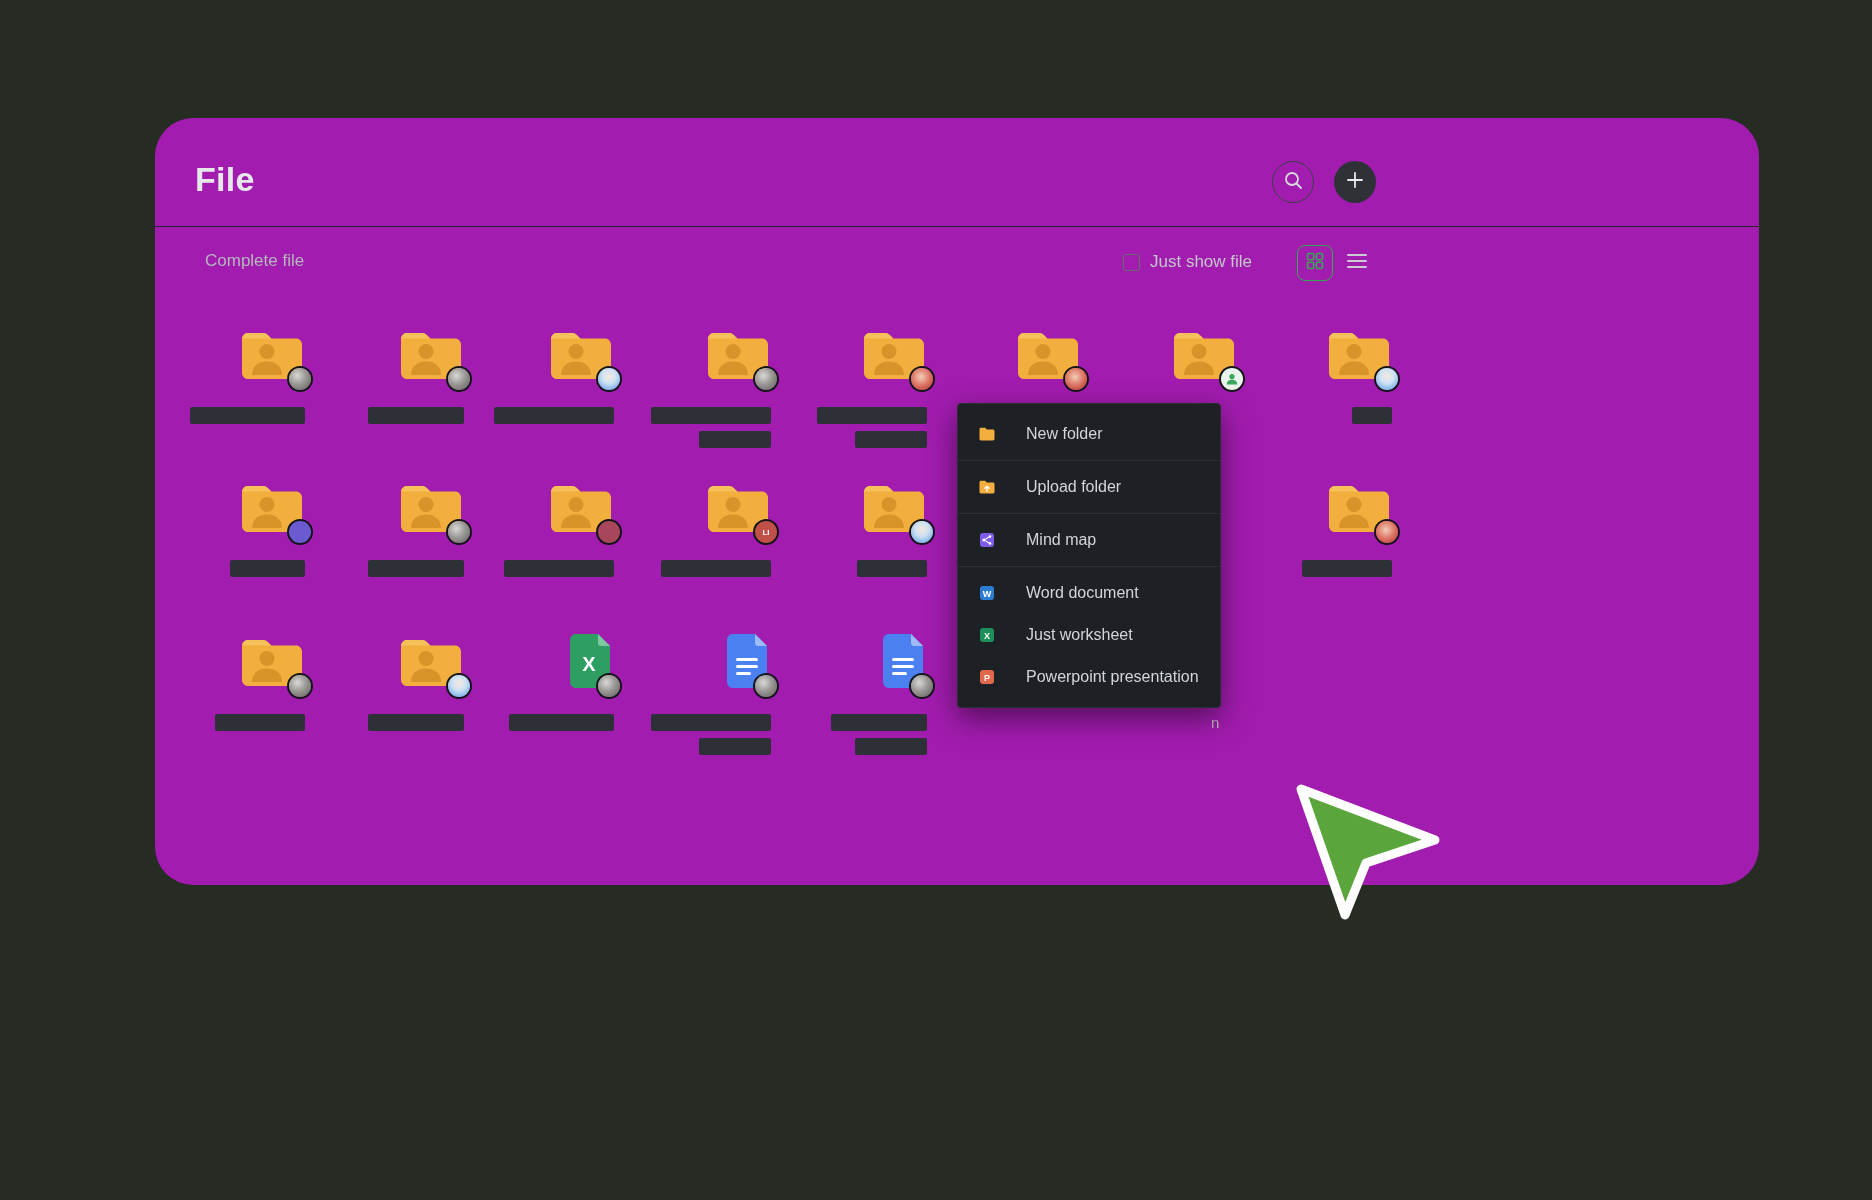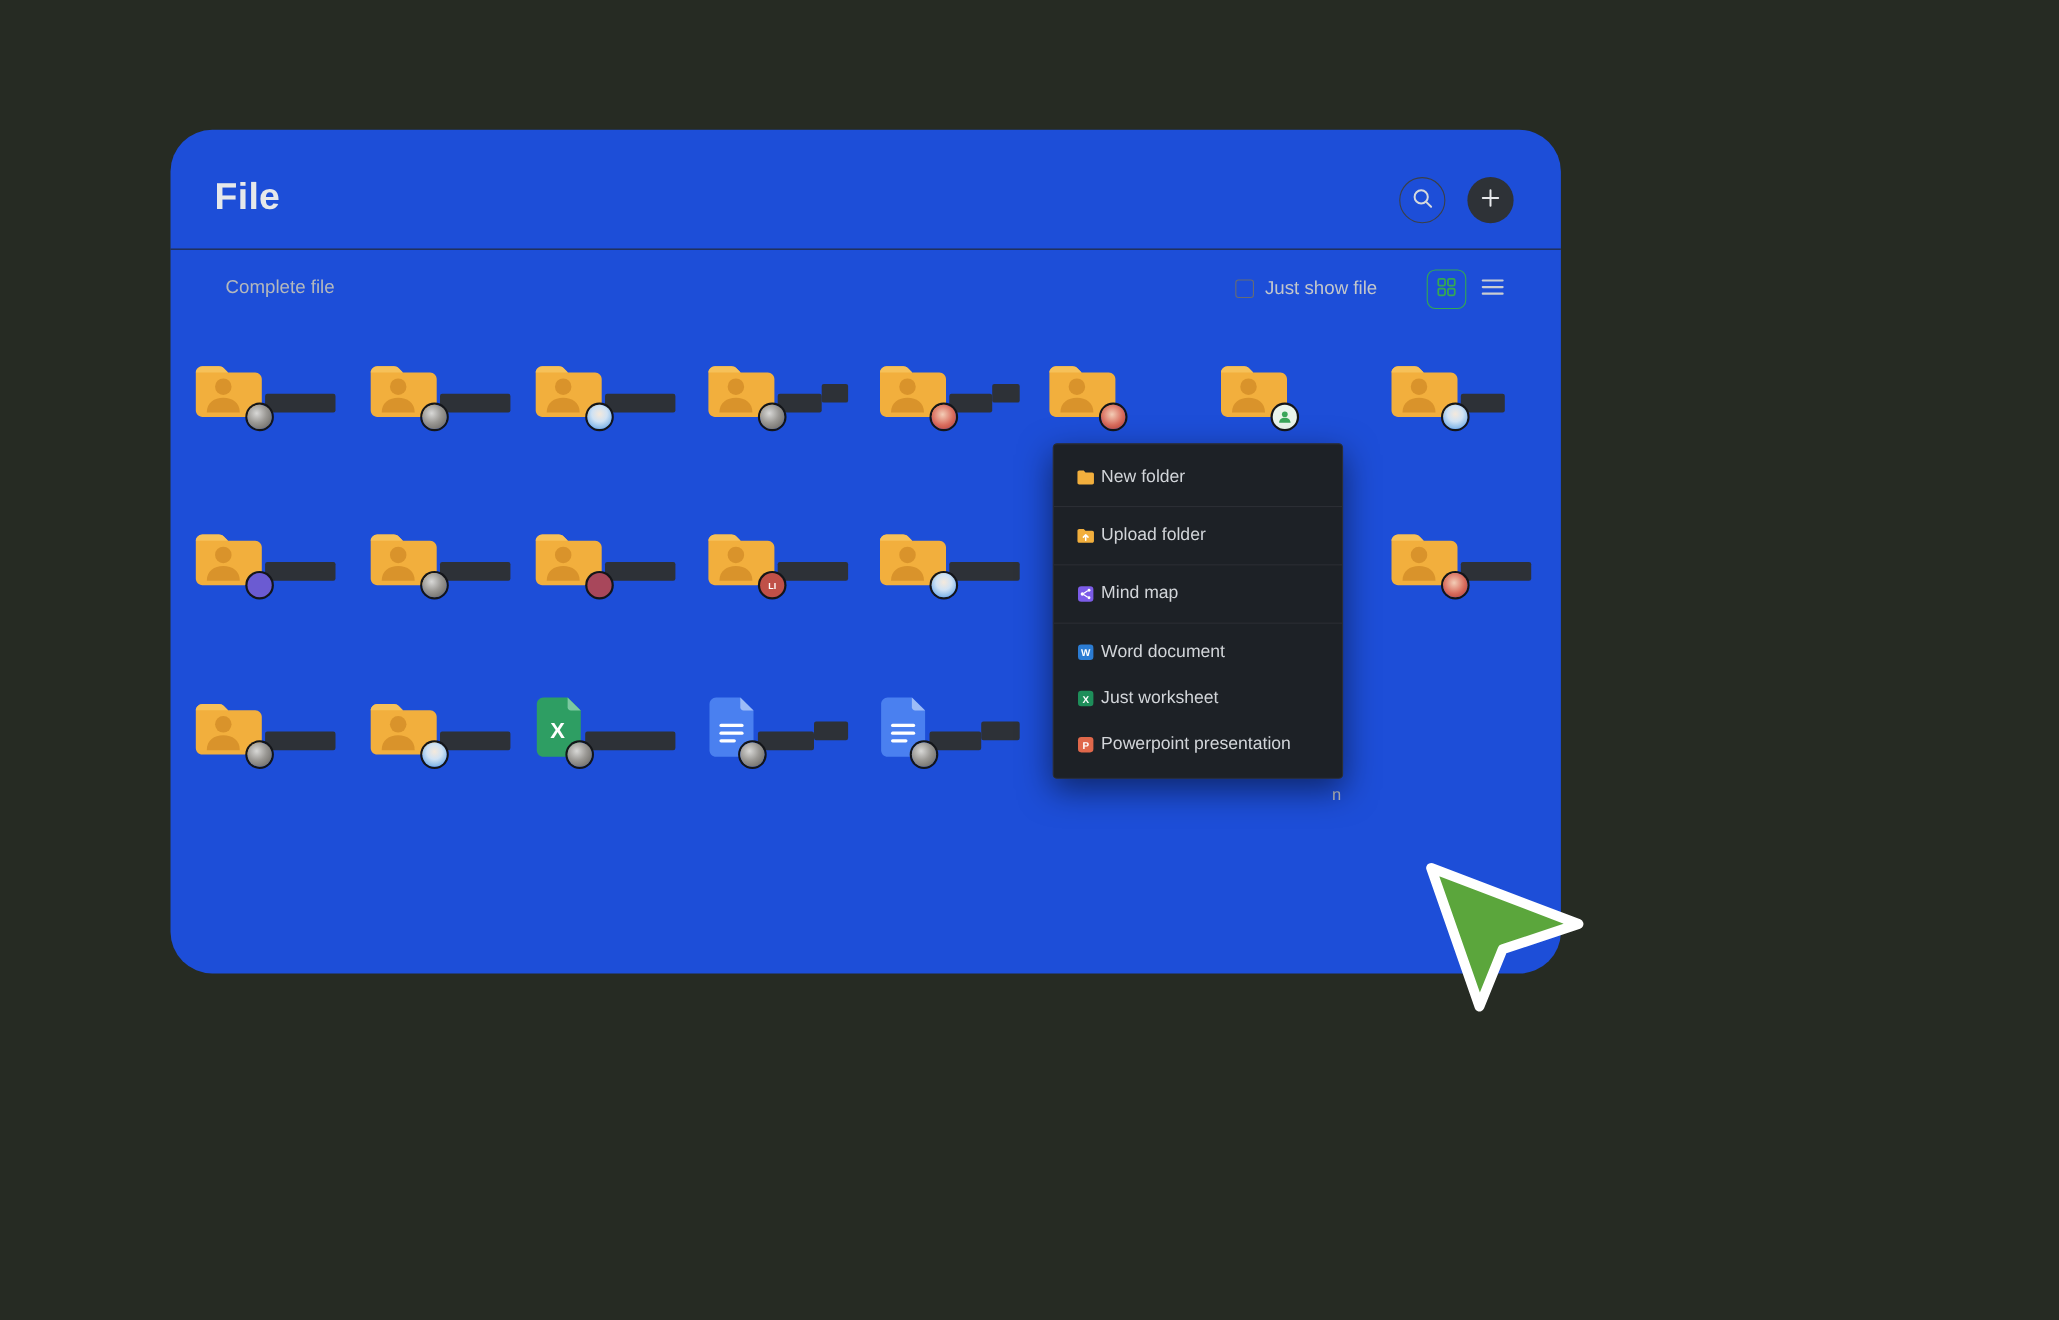--- a/index.html
+++ b/index.html
@@ -5,22 +5,22 @@
   * { margin:0; padding:0; box-sizing:border-box; }
   html,body { width:1872px; height:1200px; }
   body {
     background:#262b23;
     font-family:"Liberation Sans", sans-serif;
     overflow:hidden;
     position:relative;
   }
   .panel {
     position:absolute; left:155px; top:118px;
-    width:1264px; height:767px;
-    background:#1d4ed8;
+    width:1604px; height:767px;
+    background:#a21caf;
     border-radius:38px;
   }
   .app-title {
     position:absolute; left:40px; top:42px;
     font-size:34px; font-weight:700; color:#e6e8ea; letter-spacing:.3px;
   }
   .circle-btn {
     position:absolute; width:42px; height:42px; border-radius:50%;
     display:flex; align-items:center; justify-content:center; cursor:pointer;
   }
@@ -47,21 +47,21 @@
     border:1.5px solid #34A853; border-radius:8px;
     display:flex; align-items:center; justify-content:center; cursor:pointer;
   }
   .view-btn-list {
     position:absolute; left:1190px; top:134px; width:24px; height:22px;
     display:flex; align-items:center; justify-content:center; cursor:pointer;
   }
   .file-grid { position:absolute; inset:0; }
   .cell {
     position:absolute; width:130px;
-    display:flex; flex-direction:row; align-items:center; cursor:pointer;
+    display:flex; flex-direction:column; align-items:flex-end; cursor:pointer;
   }
   .icon-wrap { position:relative; height:58px; display:flex; align-items:flex-end; }
   .avatar {
     position:absolute; right:-6px; bottom:-7px;
     width:22px; height:22px; border-radius:50%;
     display:flex; align-items:center; justify-content:center;
     font-size:8px; font-weight:700; color:#fff;
     box-shadow:0 0 0 2px #131519; overflow:hidden;
   }
   .av-photo-gray { background:radial-gradient(circle at 38% 35%, #d8d8d6 0%, #9a9894 45%, #5f5d58 100%); }
@@ -82,21 +82,21 @@
   }
   .context-menu {
     position:absolute; left:802px; top:285px; width:264px;
     background:#1d2126; border:1px solid #2b2e34; border-radius:4px;
     padding:4px 0; z-index:10;
     box-shadow:0 10px 30px rgba(0,0,0,.5);
   }
   .menu-group { padding:5px 0; }
   .menu-group + .menu-group { border-top:1px solid #2b2e34; }
   .menu-item {
-    display:flex; align-items:center; gap:5px;
+    display:flex; align-items:center; gap:30px;
     height:42px; padding:0 20px;
     font-size:16px; color:#d2d5d9; cursor:pointer; white-space:nowrap;
   }
   .menu-item .mi { width:18px; height:18px; flex:none; display:flex; align-items:center; justify-content:center; }
   .cursor-arrow {
     position:absolute; left:1293px; top:783px; z-index:20; pointer-events:none;
   }
 </style>
 </head>
 <body>

